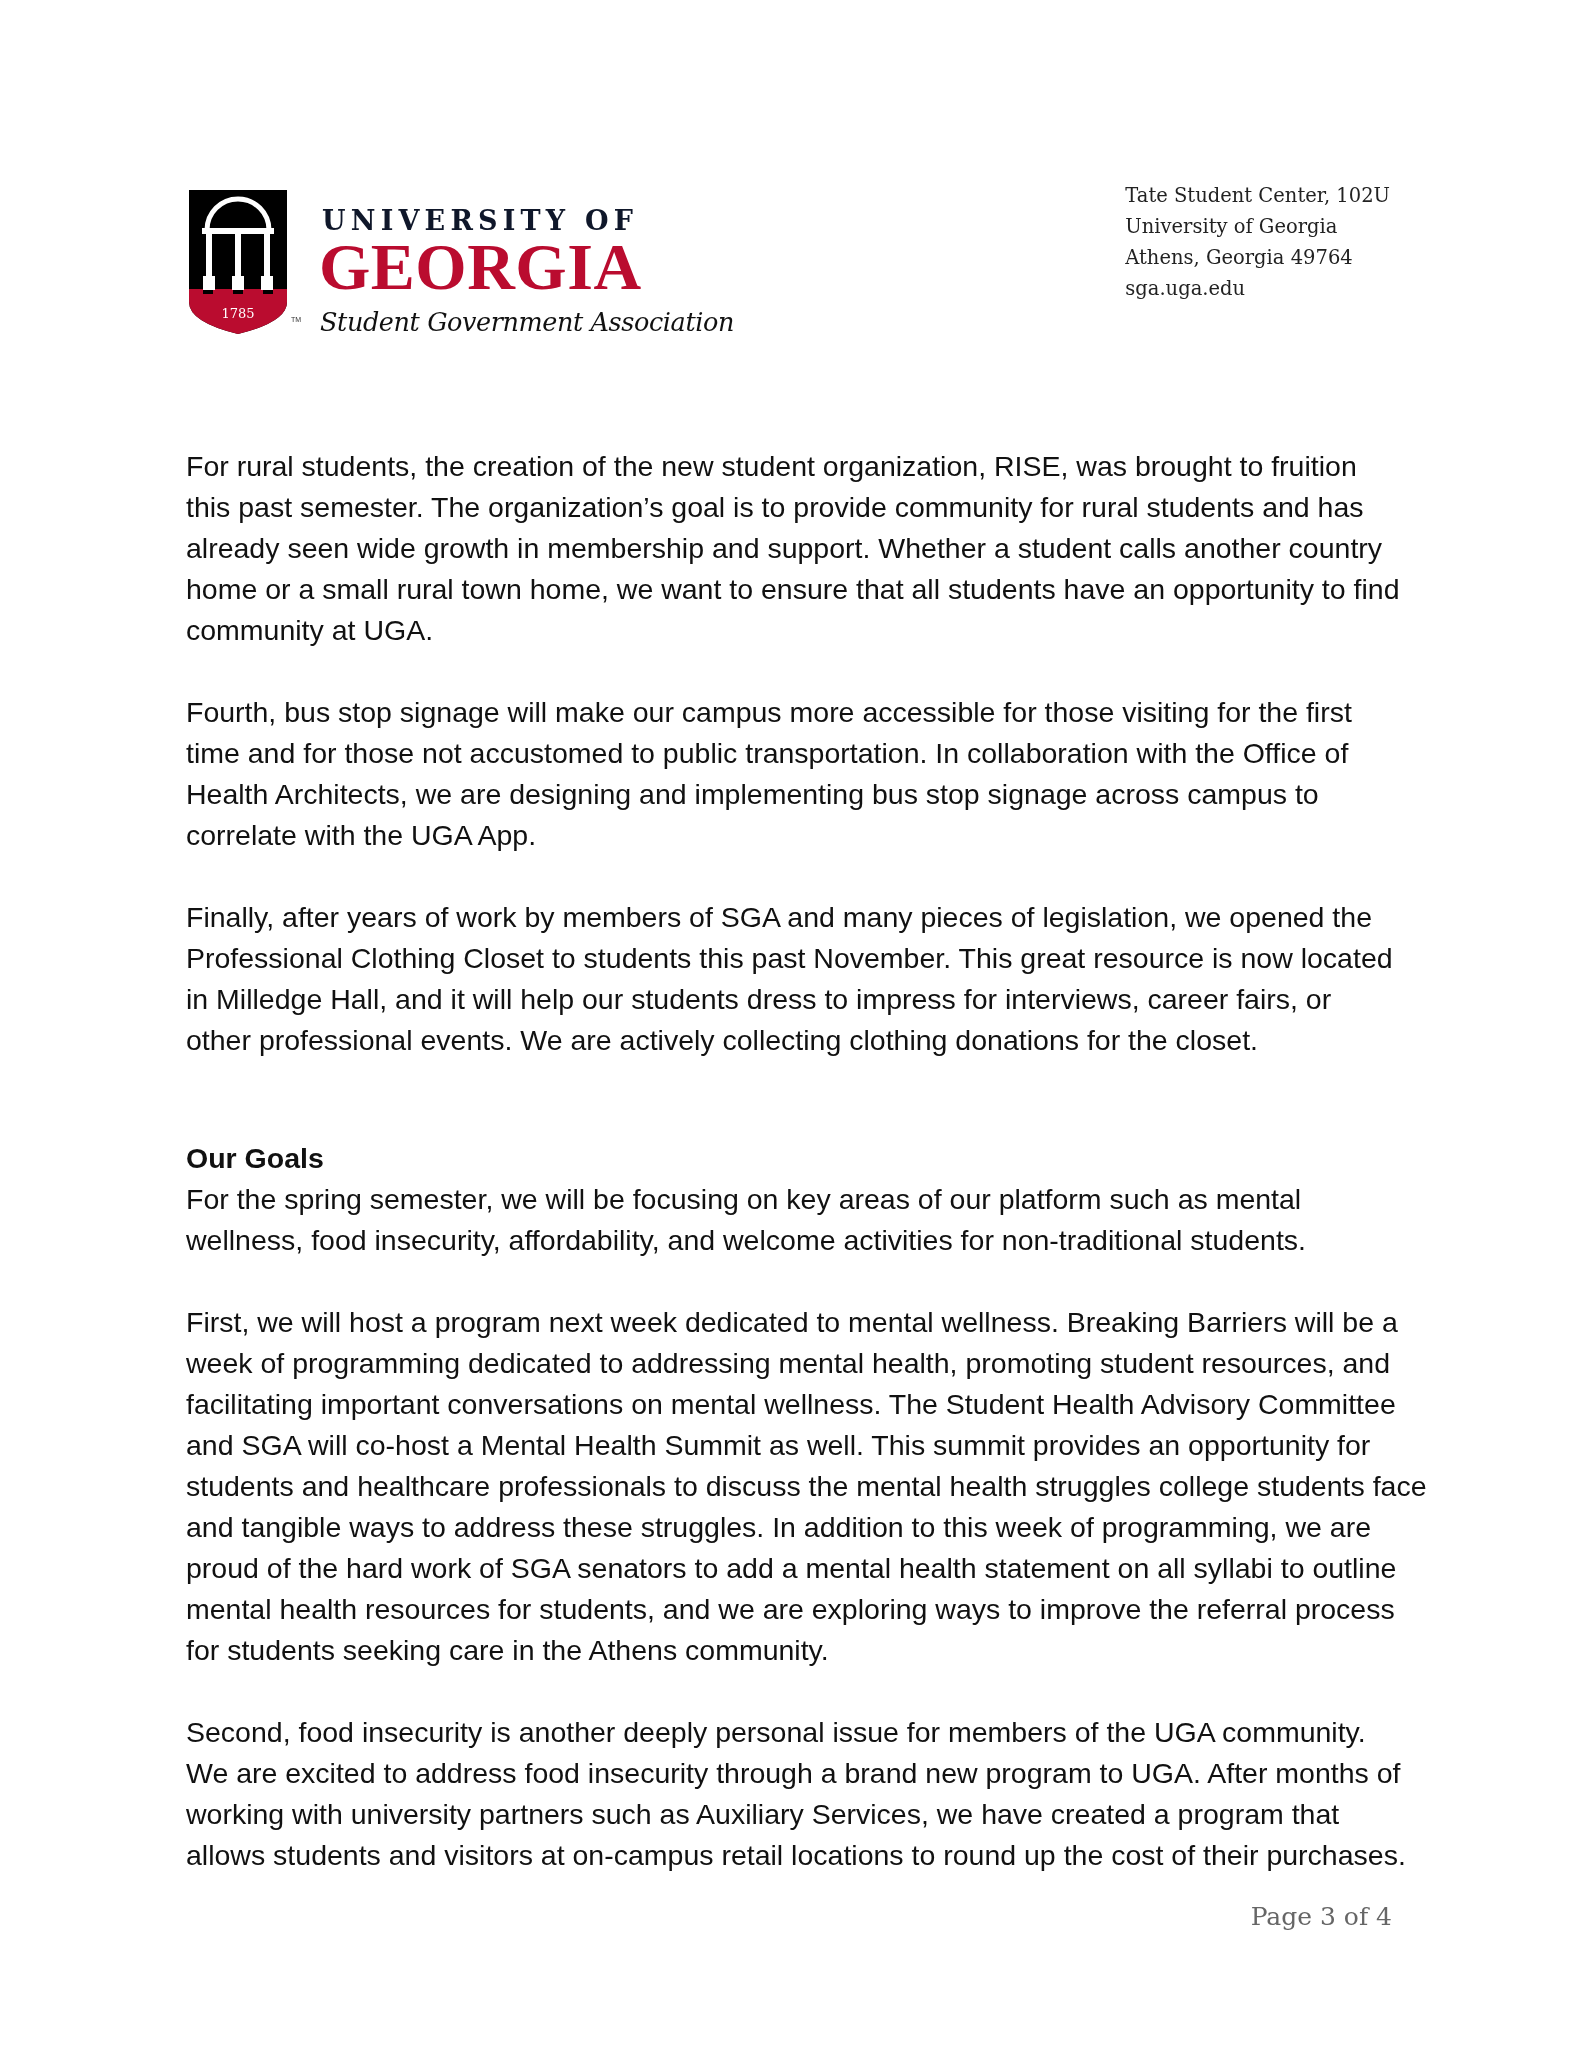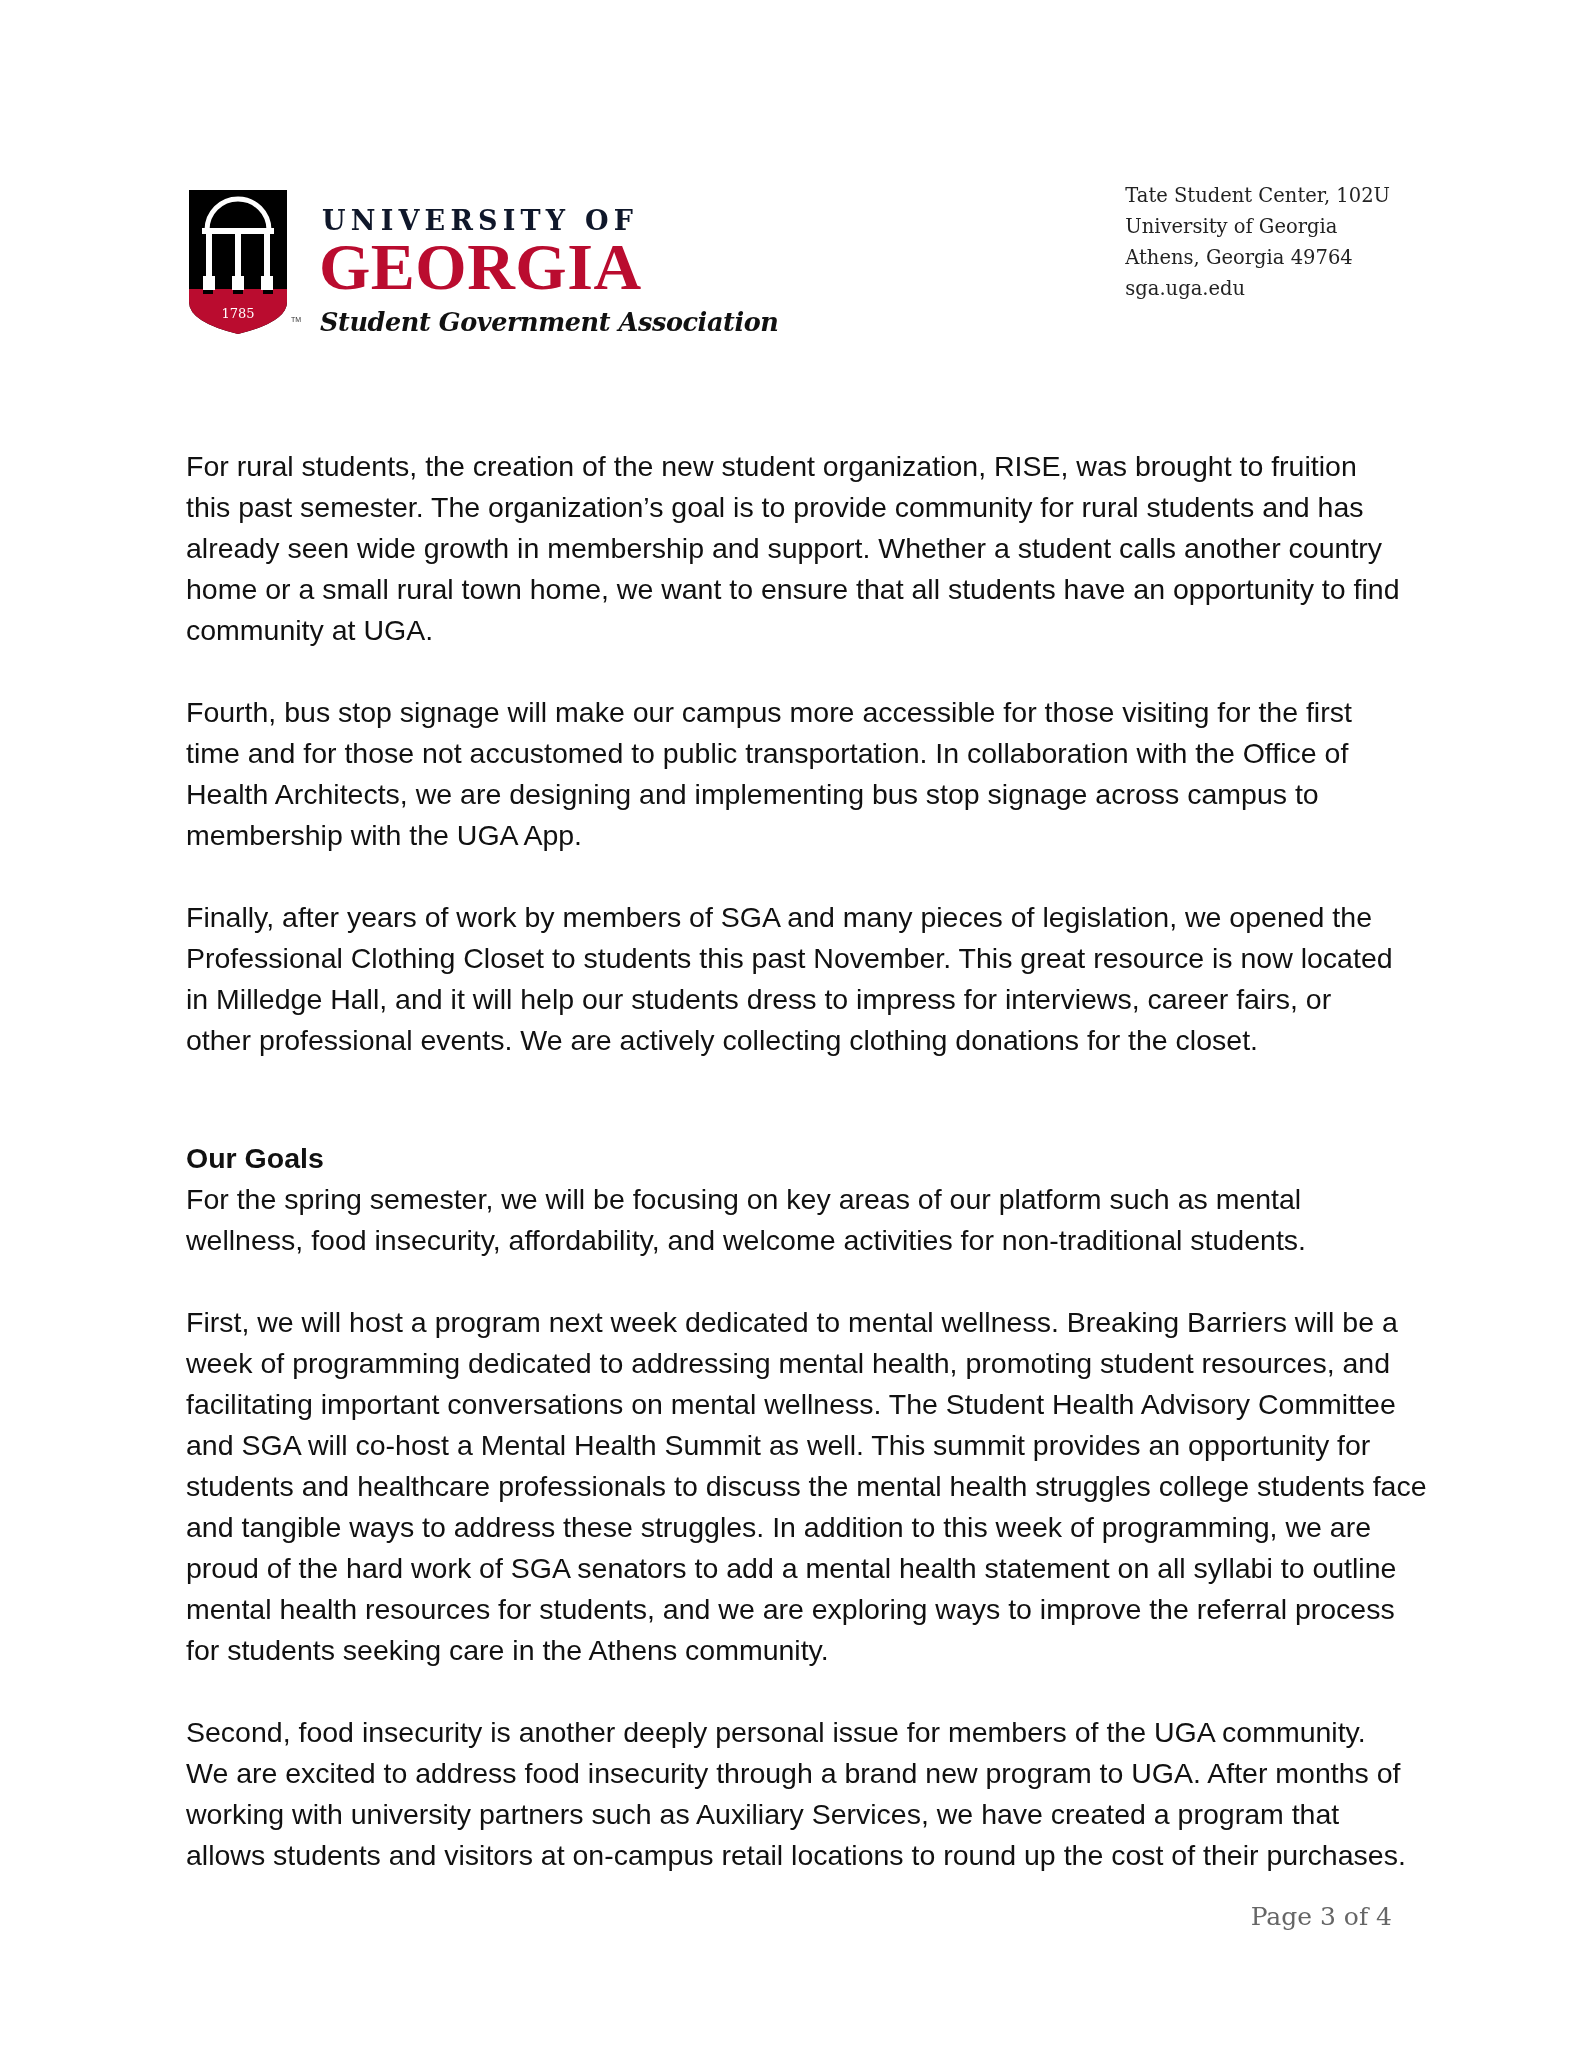--- a/index.html
+++ b/index.html
@@ -5,21 +5,21 @@
   html, body { margin: 0; padding: 0; background: #ffffff; }
   body { width: 1582px; height: 2048px; position: relative; overflow: hidden; }
   .page { position: absolute; left: 0; top: 0; width: 1582px; height: 2048px; background: #fff; }
 
   
   .logo { position: absolute; left: 189px; top: 190px; width: 620px; height: 160px; }
   .shield { position: absolute; left: 0; top: 0; width: 98px; height: 144px; }
   .tm { position: absolute; left: 102px; top: 126px; font-family: "Liberation Sans", sans-serif; font-size: 7px; color: #333; }
   .wm-univ { position: absolute; left: 133px; top: 16px; font-family: "DejaVu Serif", serif; font-weight: bold; font-size: 27px; letter-spacing: 5.2px; color: #0f172a; line-height: 30px; white-space: nowrap; }
   .wm-georgia { position: absolute; left: 130px; top: 44px; font-family: "Liberation Serif", serif; font-weight: bold; font-size: 66px; letter-spacing: 0.5px; color: #ba0c2f; line-height: 66px; white-space: nowrap; }
-  .wm-sga { position: absolute; left: 131px; top: 116px; font-family: "DejaVu Serif", serif; font-style: italic; font-weight: bold; font-size: 25.5px; color: #111; line-height: 32px; white-space: nowrap; letter-spacing: -0.4px; }
+  .wm-sga { position: absolute; left: 131px; top: 116px; font-family: "DejaVu Serif", serif; font-style: italic; font-weight: normal; font-size: 25.5px; color: #111; line-height: 32px; white-space: nowrap; letter-spacing: -0.4px; }
 
   .address { position: absolute; right: 192px; top: 180px; text-align: left; font-family: "DejaVu Serif", serif; font-size: 19.5px; line-height: 31px; color: #222; }
   .address div { white-space: nowrap; }
 
   
   .body { position: absolute; left: 186px; top: 446px; width: 1210px; font-family: Liberation Sans, sans-serif; font-size: 28.5px; line-height: 41px; color: #111; }
   .line { height: 41px; white-space: nowrap; }
   .gap { height: 41px; }
   .heading { font-weight: bold; margin-top: 36px; }
 
@@ -70,21 +70,21 @@
       <div class="line">already seen wide growth in membership and support. Whether a student calls another country</div>
       <div class="line">home or a small rural town home, we want to ensure that all students have an opportunity to find</div>
       <div class="line">community at UGA.</div>
     </div>
     <div class="gap"></div>
 
     <div>
       <div class="line">Fourth, bus stop signage will make our campus more accessible for those visiting for the first</div>
       <div class="line">time and for those not accustomed to public transportation. In collaboration with the Office of</div>
       <div class="line">Health Architects, we are designing and implementing bus stop signage across campus to</div>
-      <div class="line">membership with the UGA App.</div>
+      <div class="line">correlate with the UGA App.</div>
     </div>
     <div class="gap"></div>
 
     <div>
       <div class="line">Finally, after years of work by members of SGA and many pieces of legislation, we opened the</div>
       <div class="line">Professional Clothing Closet to students this past November. This great resource is now located</div>
       <div class="line">in Milledge Hall, and it will help our students dress to impress for interviews, career fairs, or</div>
       <div class="line">other professional events. We are actively collecting clothing donations for the closet.</div>
     </div>
     <div class="gap"></div>

